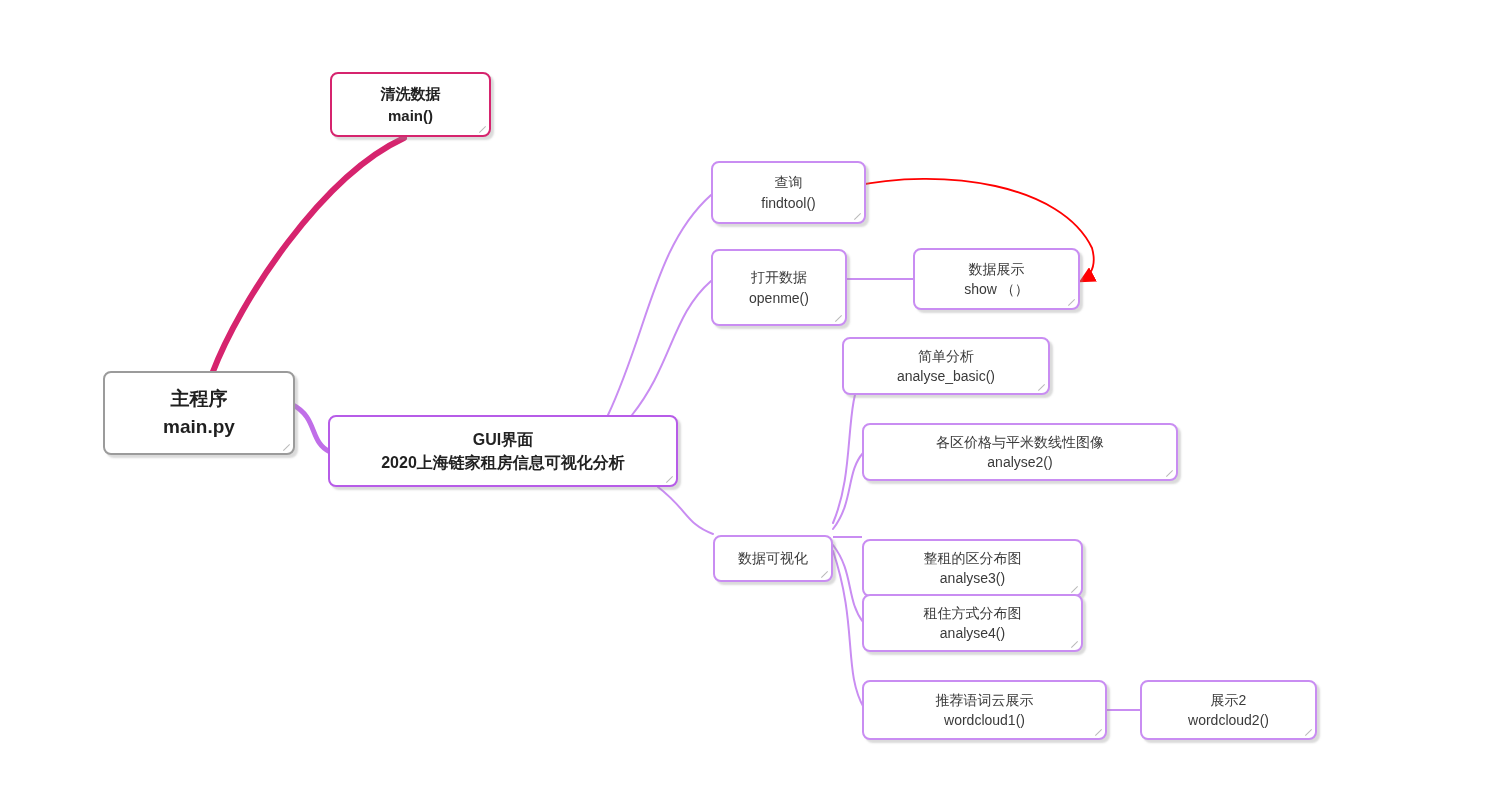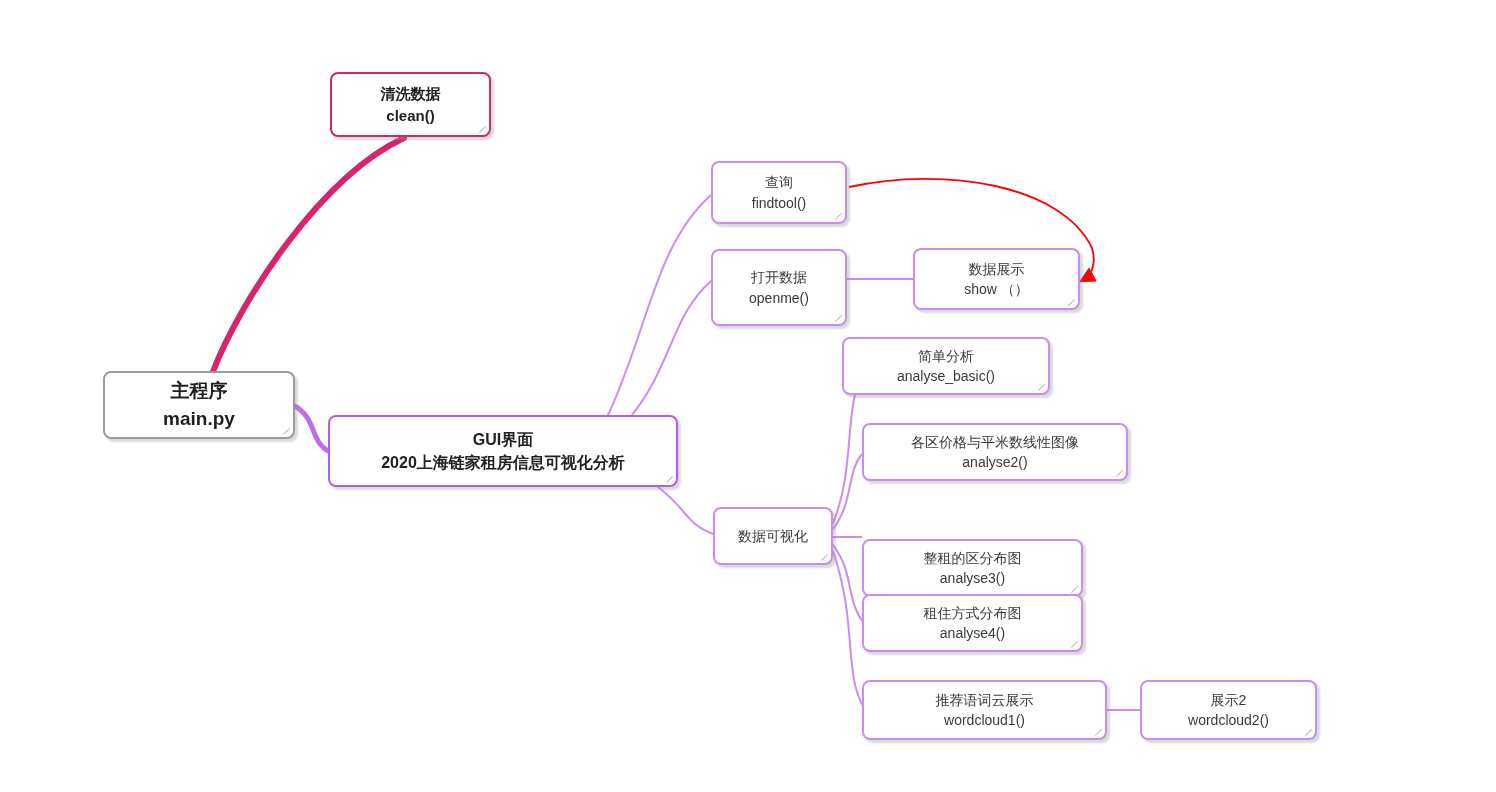--- a/index.html
+++ b/index.html
@@ -96,61 +96,61 @@
 
     <path d="M 833 545 C 854 572, 846 600, 863 622" stroke="#c98df2" stroke-width="2" fill="none" stroke-linecap="round"></path>
 
     <path d="M 833 551 C 858 625, 843 672, 864 708" stroke="#c98df2" stroke-width="2" fill="none" stroke-linecap="round"></path>
 
     <path d="M 1107 710 L 1140 710" stroke="#c98df2" stroke-width="2" fill="none"></path>
 
     <path d="M 849 187 C 945 166, 1062 185, 1092 248 C 1097 266, 1090 276, 1081 281" stroke="#ff0000" stroke-width="1.8" fill="none" marker-end="url(#arrowred)"></path>
   </svg>
 
-  <div class="node root" style="left:103px;top:371px;width:192px;height:68px">
+  <div class="node root" style="left:103px;top:371px;width:192px;height:84px">
     <div class="t">主程序</div>
     <div class="s">main.py</div>
   </div>
 
   <div class="node branch-pink" style="left:330px;top:72px;width:161px;height:65px">
     <div class="t">清洗数据</div>
-    <div class="s">clean()</div>
+    <div class="s">main()</div>
   </div>
 
   <div class="node branch-purple" style="left:328px;top:415px;width:350px;height:72px">
     <div class="t">GUI界面</div>
     <div class="s">2020上海链家租房信息可视化分析</div>
   </div>
 
-  <div class="node child" style="left:711px;top:161px;width:136px;height:63px">
+  <div class="node child" style="left:711px;top:161px;width:155px;height:63px">
     <div class="t">查询</div>
     <div class="s">findtool()</div>
   </div>
 
   <div class="node child" style="left:711px;top:249px;width:136px;height:77px">
     <div class="t">打开数据</div>
     <div class="s">openme()</div>
   </div>
 
   <div class="node child" style="left:913px;top:248px;width:167px;height:62px">
     <div class="t">数据展示</div>
     <div class="s">show （）</div>
   </div>
 
   <div class="node child" style="left:842px;top:337px;width:208px;height:58px">
     <div class="t">简单分析</div>
     <div class="s">analyse_basic()</div>
   </div>
 
-  <div class="node child" style="left:862px;top:423px;width:266px;height:58px">
+  <div class="node child" style="left:862px;top:423px;width:316px;height:58px">
     <div class="t">各区价格与平米数线性图像</div>
     <div class="s">analyse2()</div>
   </div>
 
-  <div class="node child" style="left:713px;top:507px;width:120px;height:58px">
+  <div class="node child" style="left:713px;top:535px;width:120px;height:47px">
     <div class="t">数据可视化</div>
   </div>
 
   <div class="node child" style="left:862px;top:539px;width:221px;height:58px">
     <div class="t">整租的区分布图</div>
     <div class="s">analyse3()</div>
   </div>
 
   <div class="node child" style="left:862px;top:594px;width:221px;height:58px">
     <div class="t">租住方式分布图</div>

